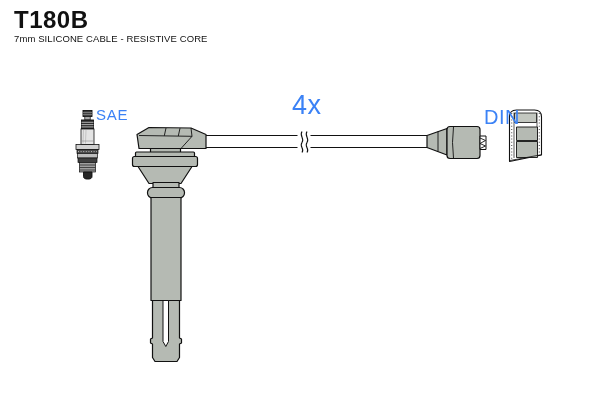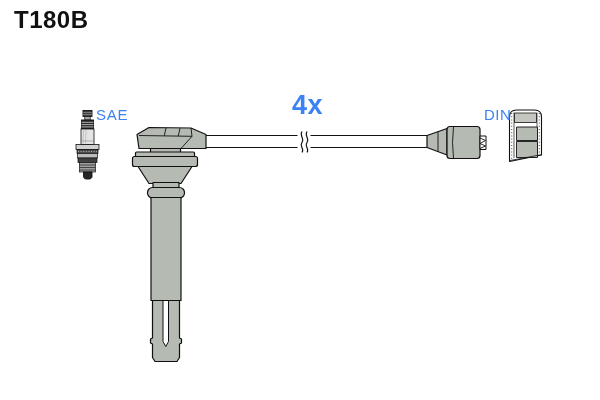--- a/index.html
+++ b/index.html
@@ -30,30 +30,31 @@
     transform: scaleY(0.92);
     transform-origin: top left;
     display: inline-block;
   }
   .logo-stripe {
     position: absolute; left: 0; width: 110px; height: 2.4px;
     background: #ffffff;
   }
   .diagram-label { color: #3b82f6; }
   .label-sae  { left: 96px;  top: 106px; font-size: 15px; letter-spacing: 0.8px; }
-  .label-4x   { left: 292px; top: 90px;  font-size: 27px; letter-spacing: 0.5px; font-weight: bold; }
-  .label-din  { left: 484px; top: 106px; font-size: 15px; letter-spacing: 0.5px; }
+  .label-4x   { left: 292px; top: 90px;  font-size: 27px; letter-spacing: 0.5px; }
+  .label-din  { left: 484px; top: 106px; font-size: 20px; letter-spacing: 0.5px; }
   svg { display: block; }
 </style>
 </head>
 <body>
 
 <div class="page">
 
   <div class="abs product-code">T180B</div>
+  <div class="abs product-subtitle">7mm SILICONE CABLE - RESISTIVE CORE</div>
 
 
   <svg class="abs" style="left:0;top:0" width="600" height="400" viewBox="0 0 600 400">
 
     <g stroke="#111" stroke-width="0.9" fill="none">
       <rect x="83" y="110.5" width="9" height="6" fill="#3d3d3d"></rect>
       <path d="M83,112.6 h9 M83,114.6 h9" stroke="#9a9a9a" stroke-width="0.7"></path>
       <rect x="84.8" y="116.5" width="5.4" height="3.5" fill="#ababab" stroke-width="0.7"></rect>
       <rect x="81.5" y="120" width="12" height="9" fill="#2c2c2c"></rect>
       <path d="M81.5,122.3 h12 M81.5,124.6 h12 M81.5,126.9 h12" stroke="#cfcfcf" stroke-width="0.8"></path>

